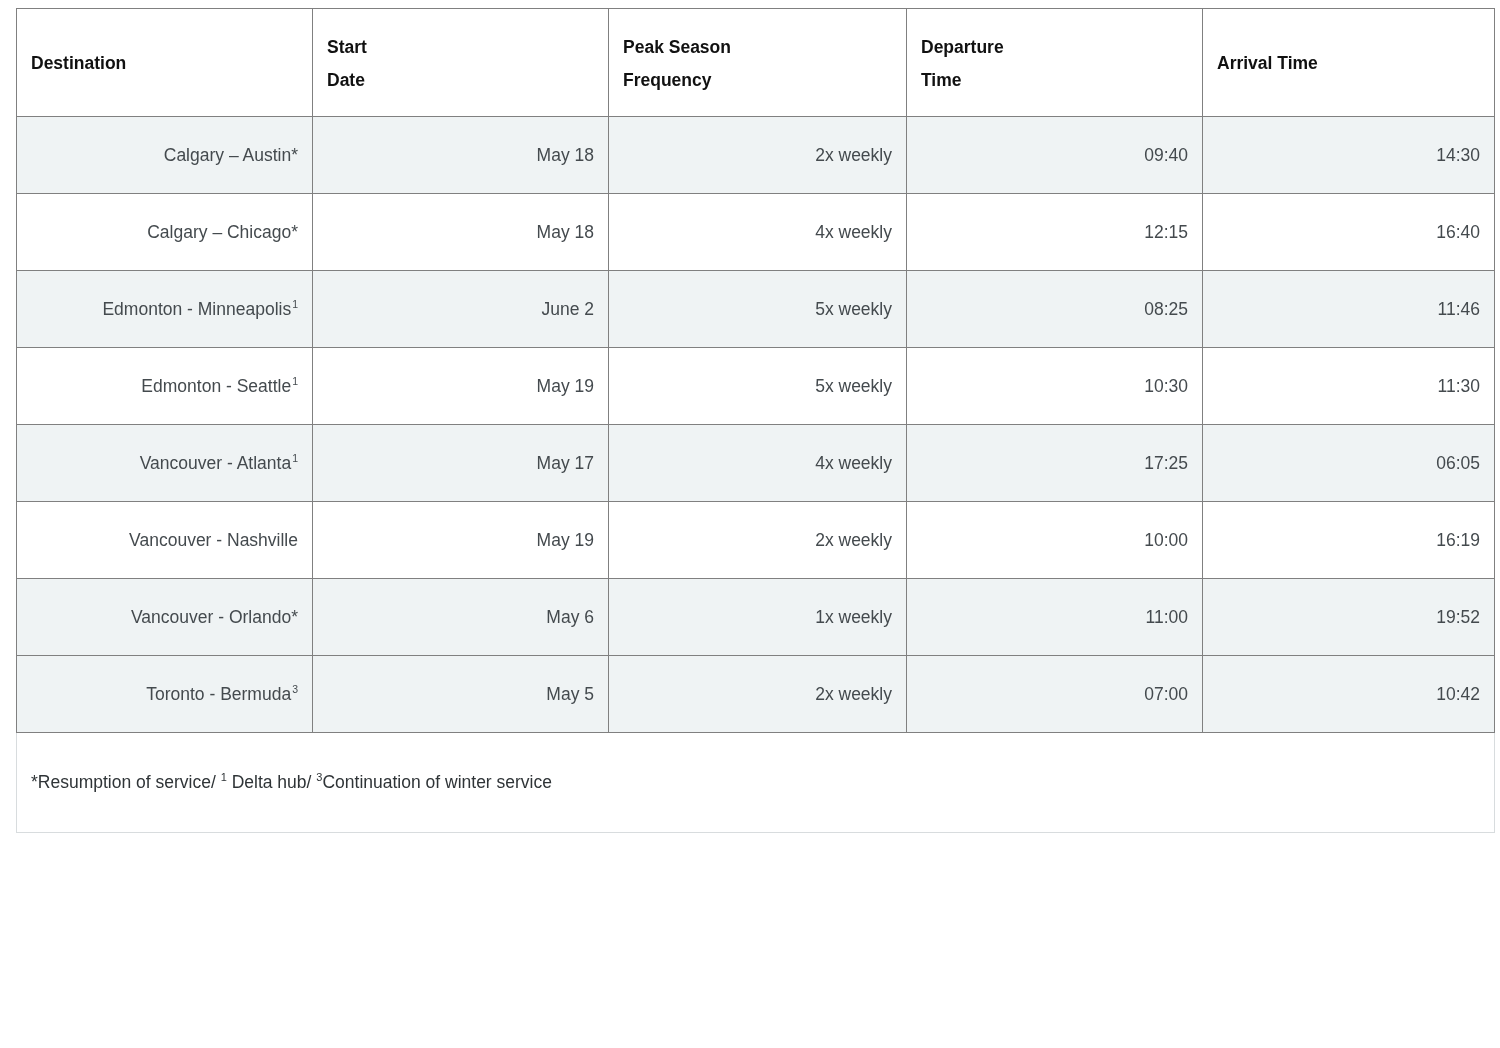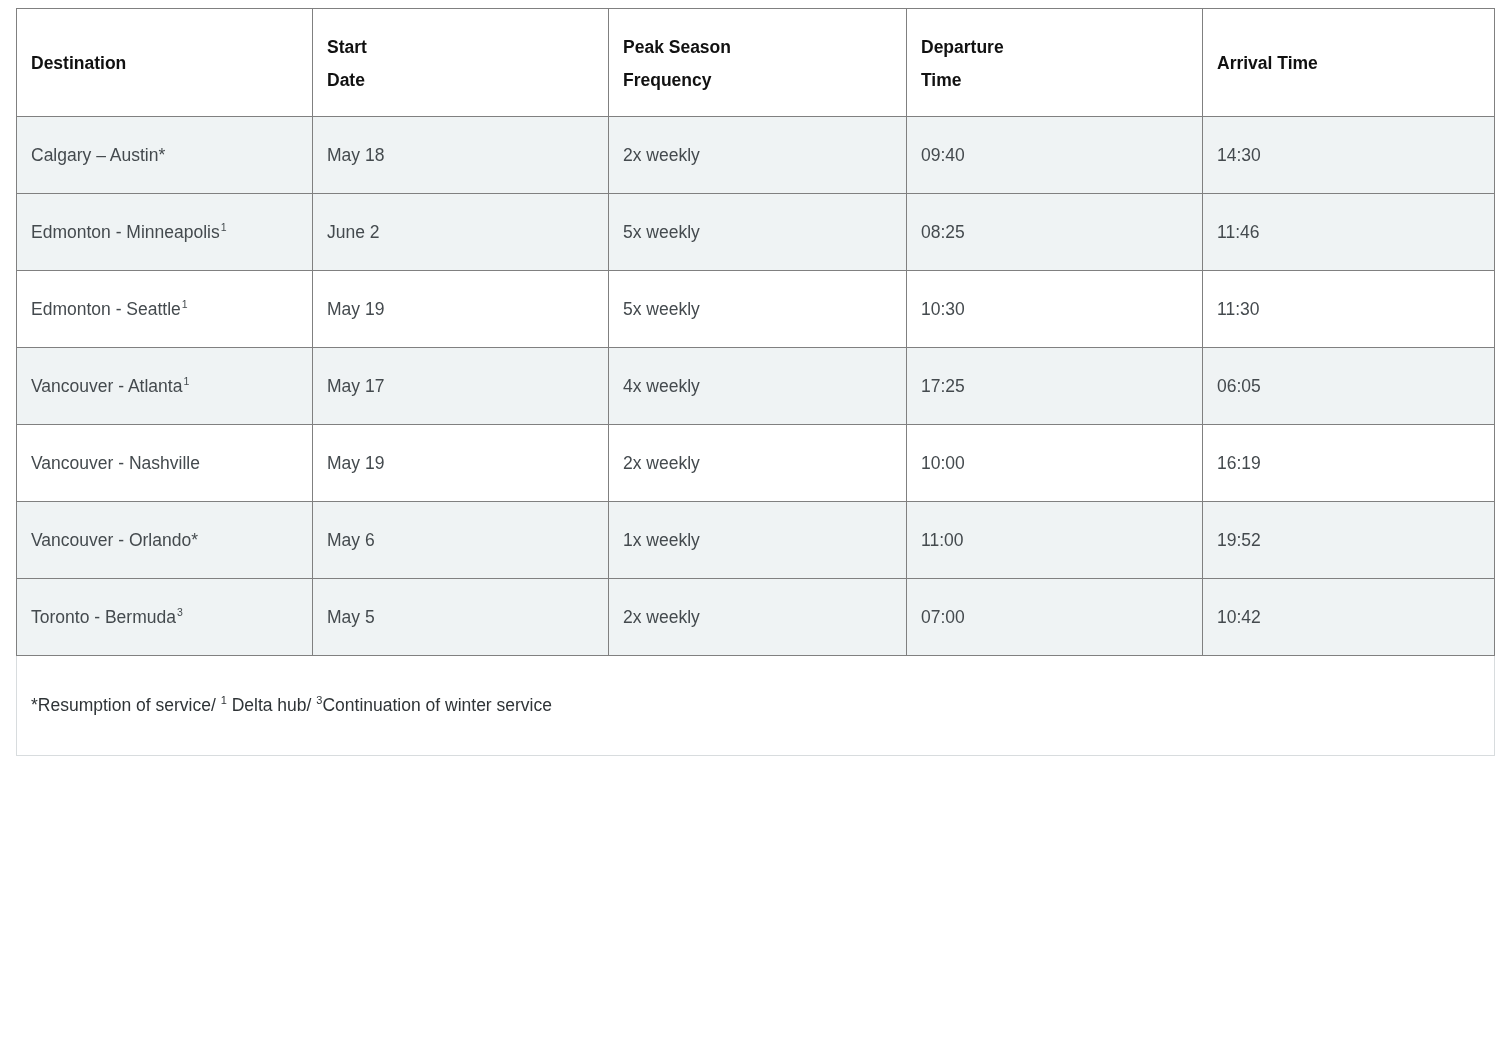--- a/index.html
+++ b/index.html
@@ -62,20 +62,21 @@
   }
 
   
   tbody tr.data-row td {
     height: 77px;
     font-size: 17.5px;
     color: #444a4e;
     font-weight: normal;
     line-height: 1.3;
     white-space: nowrap;
+    text-align: right;
   }
   tbody tr.data-row.shaded td {
     background: #eff3f4;
   }
   tbody tr.data-row.plain td {
     background: #ffffff;
   }
 
   sup.fn {
     font-size: 10.5px;
@@ -138,20 +139,27 @@
     </thead>
     <tbody>
 
       <tr class="data-row shaded">
           <td><span>Calgary – Austin*</span></td>
           <td><span>May 18</span></td>
           <td><span>2x weekly</span></td>
           <td><span>09:40</span></td>
           <td><span>14:30</span></td>
         </tr>
+        <tr class="data-row plain">
+          <td><span>Calgary – Chicago*</span></td>
+          <td><span>May 18</span></td>
+          <td><span>4x weekly</span></td>
+          <td><span>12:15</span></td>
+          <td><span>16:40</span></td>
+        </tr>
         <tr class="data-row shaded">
           <td><span>Edmonton - Minneapolis</span><sup class="fn">1</sup></td>
           <td><span>June 2</span></td>
           <td><span>5x weekly</span></td>
           <td><span>08:25</span></td>
           <td><span>11:46</span></td>
         </tr>
         <tr class="data-row plain">
           <td><span>Edmonton - Seattle</span><sup class="fn">1</sup></td>
           <td><span>May 19</span></td>

